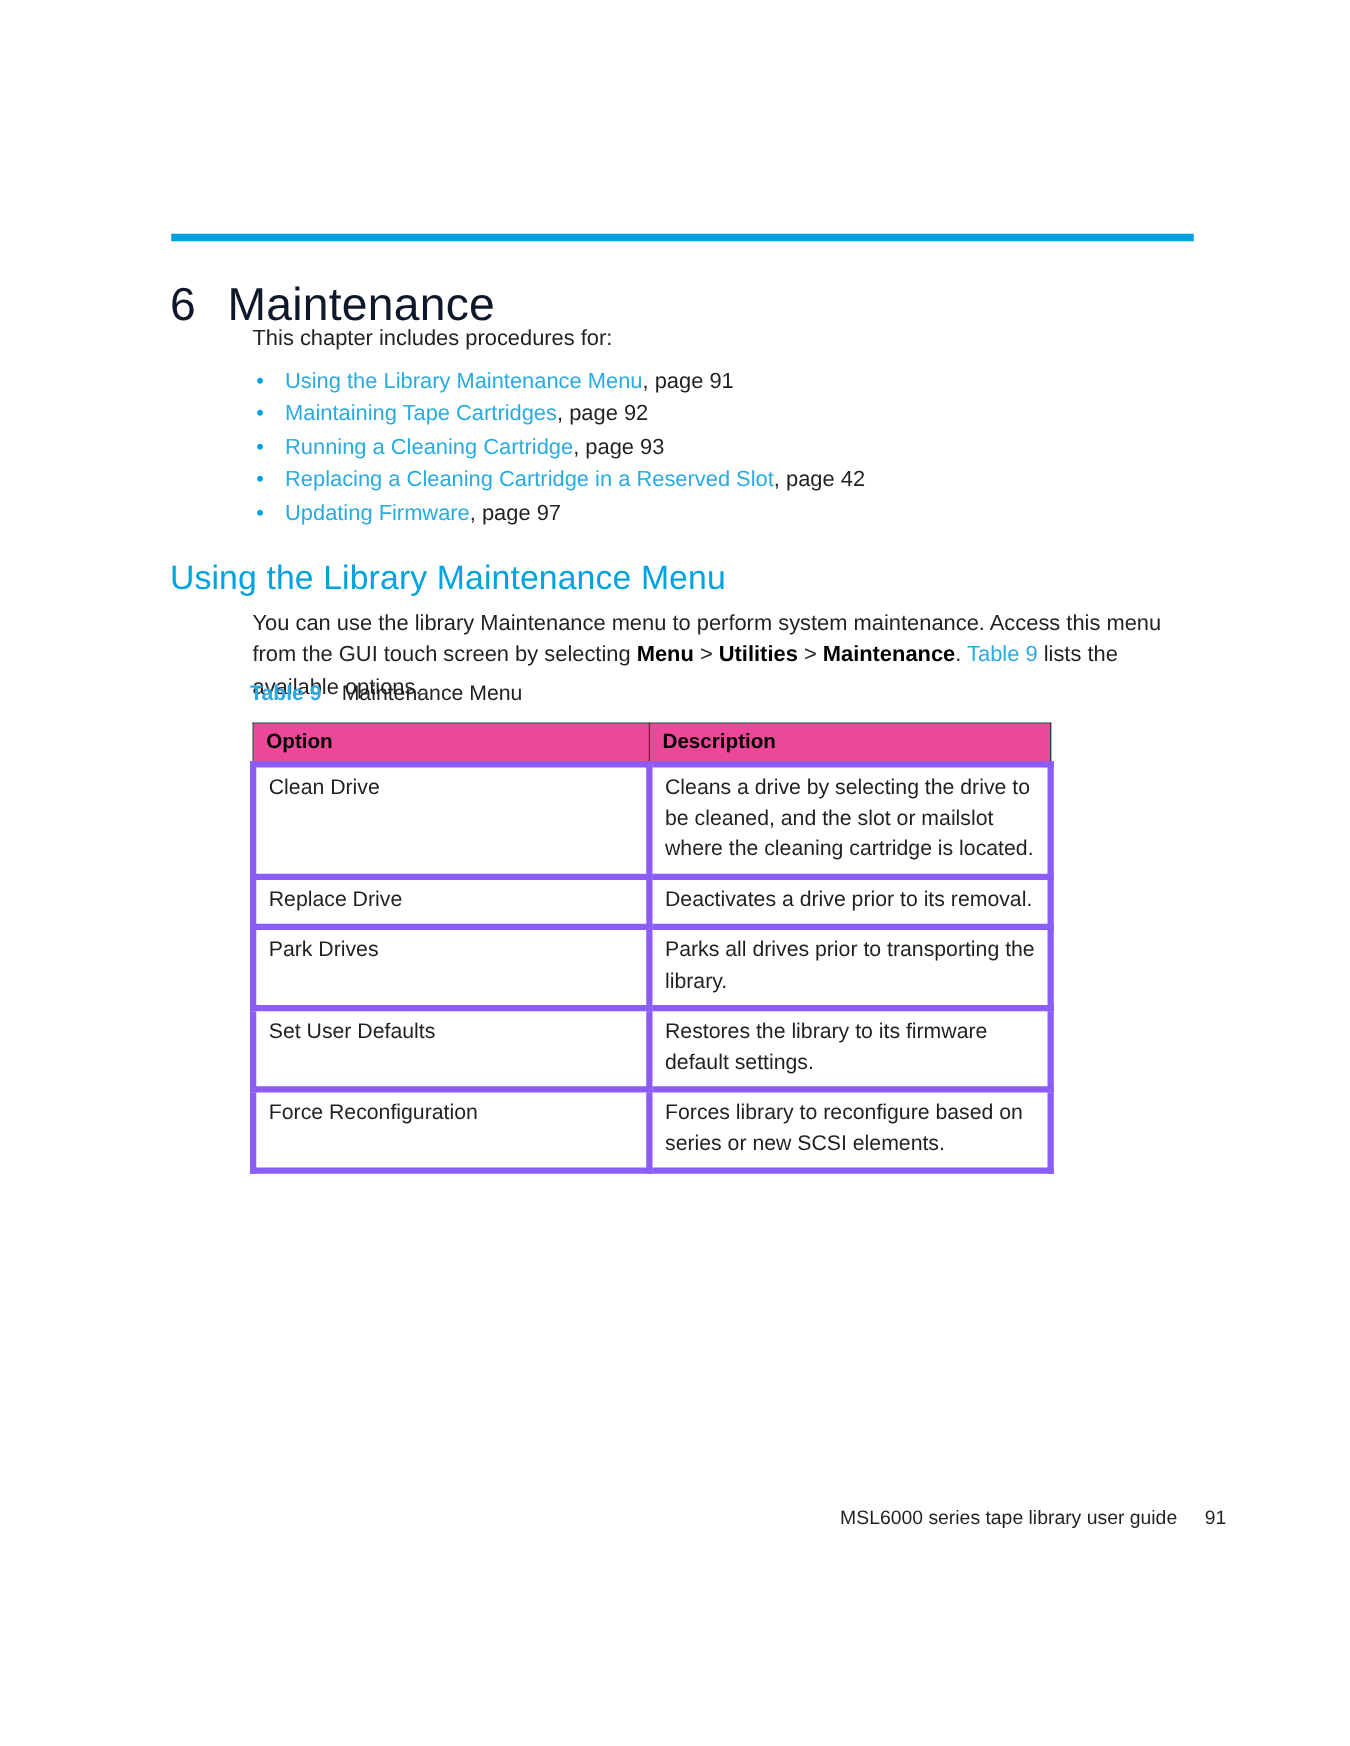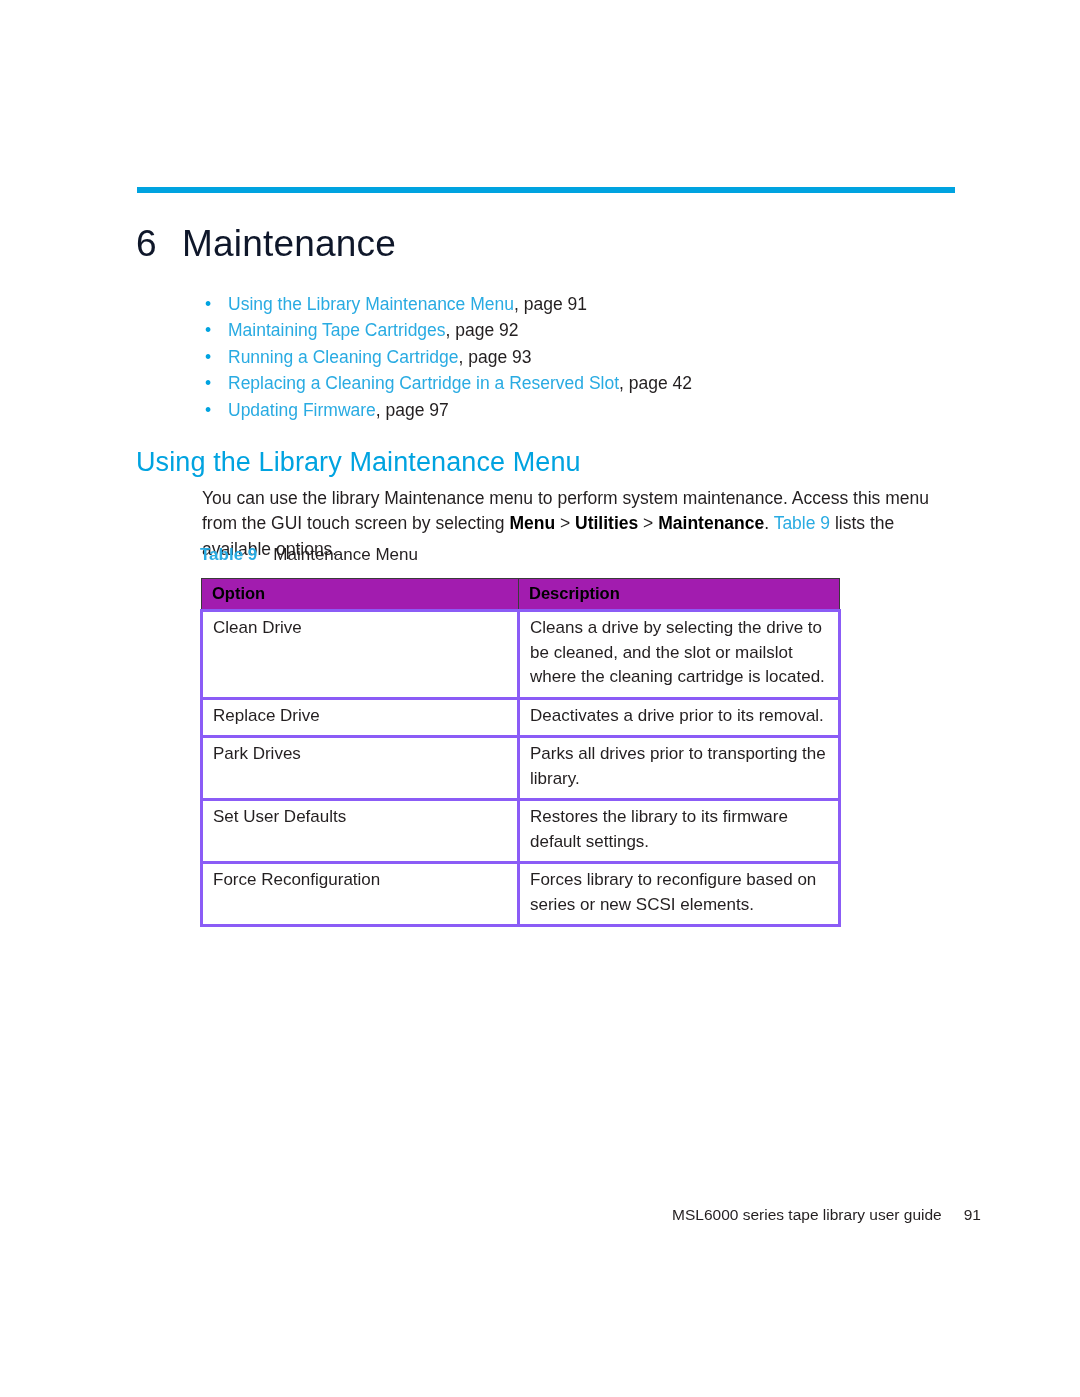--- a/index.html
+++ b/index.html
@@ -133,35 +133,35 @@
     position: absolute;
     left: 200px;
     top: 578px;
     width: 638px;
     border-collapse: collapse;
     table-layout: fixed;
   }
   .data-table col.c1 { width: 317px; }
   .data-table col.c2 { width: 321px; }
   .data-table th {
-    background: #a21caf;
+    background: #ec4899;
     color: #000000;
     font-size: 16.5px;
     font-weight: bold;
     text-align: left;
     padding: 4px 10px 5px 10px;
     border: 1px solid #3a3a3a;
     line-height: 1.3;
   }
   .data-table td {
     font-size: 17px;
     color: #231f20;
     vertical-align: top;
     padding: 4px 10px 7px 10px;
-    border: 3px solid #8b5cf6;
+    border: 5px solid #8b5cf6;
     line-height: 24.5px;
   }
 
   
   .footer {
     position: absolute;
     left: 0;
     top: 1206px;
     width: 1080px;
     text-align: right;
@@ -179,20 +179,21 @@
 </style>
 </head>
 <body>
 
 <div class="page">
 
   <div class="chapter-rule"></div>
 
   <h1 class="chapter-title"><span class="num">6</span><span>Maintenance</span></h1>
 
+  <div class="intro-line">This chapter includes procedures for:</div>
 
   <div class="bullet-list">
     <div class="bullet-row">
       <span class="bullet-dot">•</span><span class="xref">Using the Library Maintenance Menu</span><span>, page 91</span>
     </div>
     <div class="bullet-row">
       <span class="bullet-dot">•</span><span class="xref">Maintaining Tape Cartridges</span><span>, page 92</span>
     </div>
     <div class="bullet-row">
       <span class="bullet-dot">•</span><span class="xref">Running a Cleaning Cartridge</span><span>, page 93</span>

